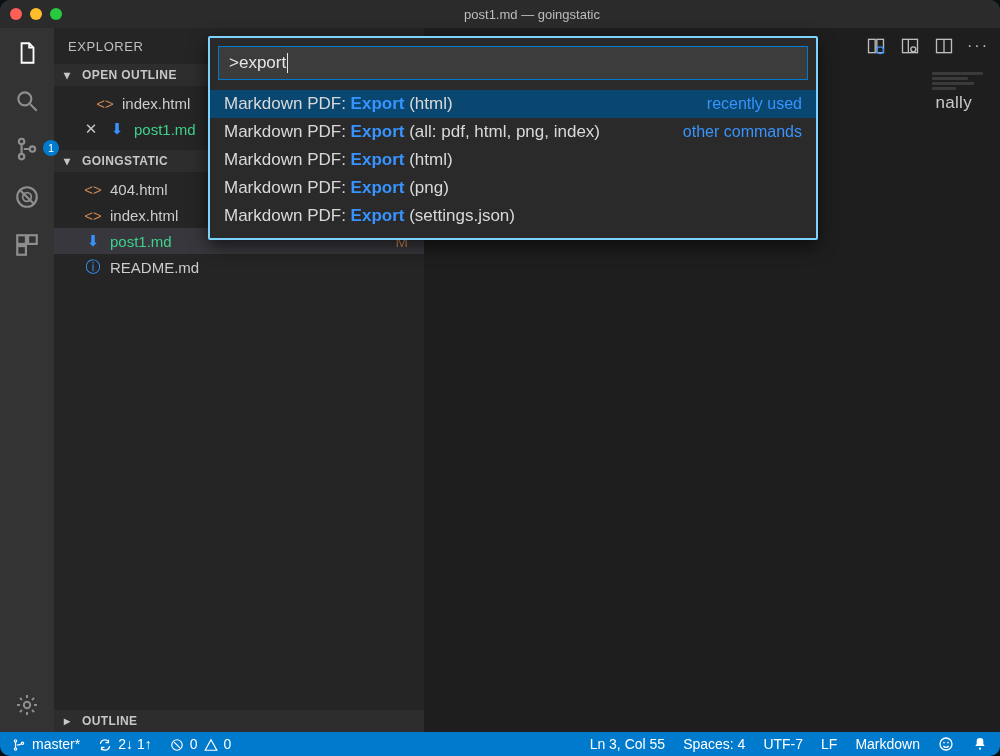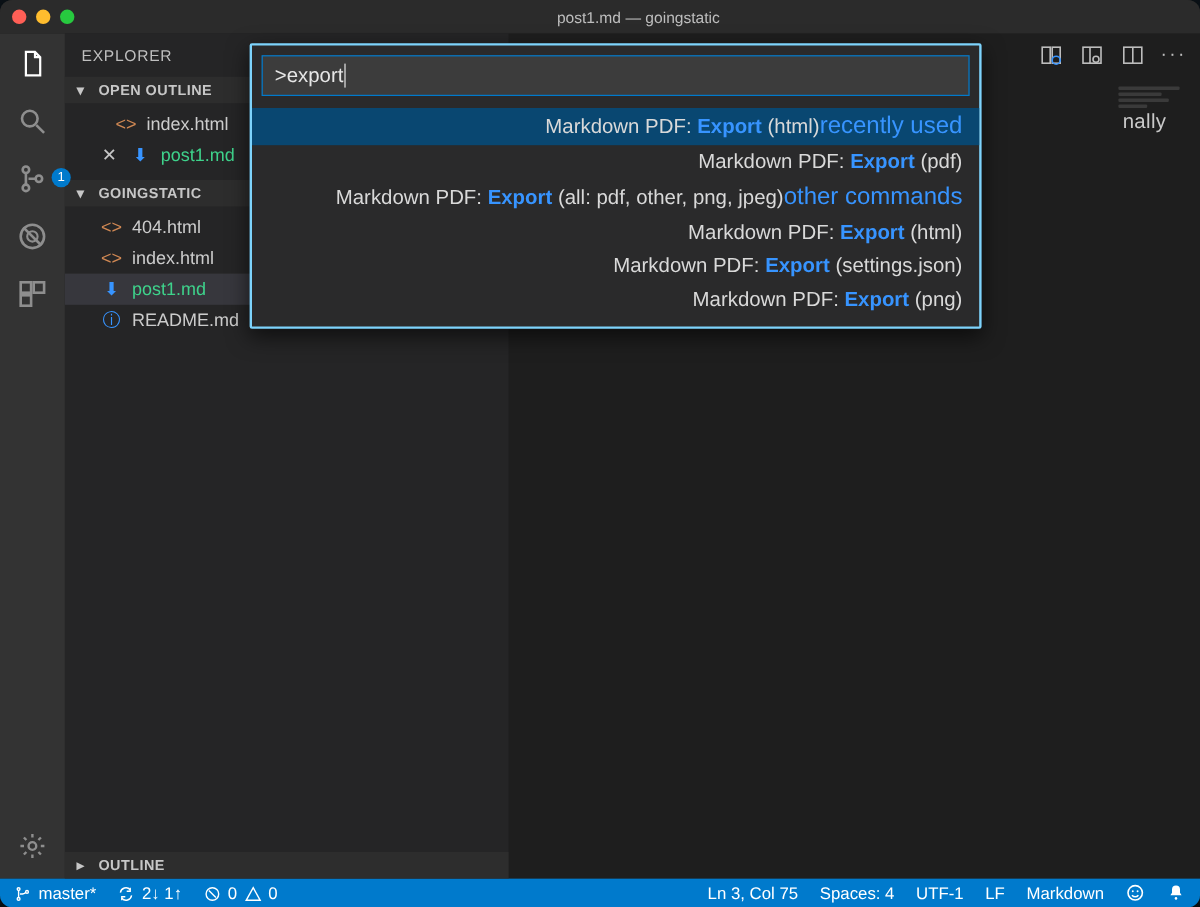--- a/index.html
+++ b/index.html
@@ -54,24 +54,24 @@
   .editor-actions{height:36px;display:flex;align-items:center;justify-content:flex-end;padding:0 12px;gap:14px;color:#bdbdbd}
   .editor-actions .ico{width:20px;height:20px;display:flex;align-items:center;justify-content:center;cursor:pointer}
   .editor-content{padding:28px 24px;font-family:ui-monospace,Menlo,monospace;font-size:17px;color:#c9c9c9;letter-spacing:.3px}
   .mini{position:absolute;right:8px;top:44px;width:60px;height:40px;display:flex;flex-direction:column;gap:2px}
   .mini span{display:block;height:3px;background:#3a3a3a;border-radius:1px}
   
   .palette{position:absolute;top:36px;left:208px;width:610px;background:var(--palette);border:2px solid #7dd3fc;box-shadow:0 6px 18px rgba(0,0,0,.6);border-radius:2px;z-index:10;font-size:17px}
   .palette-input{margin:8px;padding:6px 10px;border:1px solid var(--statusbar);background:#3c3c3c;color:#e6e6e6;font-size:17px;display:flex;align-items:center}
   .palette-input .caret{display:inline-block;width:1px;height:20px;background:#e6e6e6;margin-left:1px}
   .palette-list{padding:2px 0 8px 0}
-  .palette-item{display:flex;align-items:center;justify-content:flex-end;padding:4px 14px;color:#d9d9d9;cursor:pointer}
+  .palette-item{display:flex;align-items:center;justify-content:space-between;padding:4px 14px;color:#d9d9d9;cursor:pointer}
   .palette-item.selected{background:var(--highlight)}
   .palette-item .lhs .hl{color:var(--accent);font-weight:600}
-  .palette-item .rhs{color:var(--accent);font-size:20px}
+  .palette-item .rhs{color:var(--accent);font-size:16px}
   
   .status{height:24px;background:var(--statusbar);color:#fff;display:flex;align-items:center;font-size:14px;padding:0 12px;gap:18px}
   .status .grow{flex:1}
   .status .seg{display:flex;align-items:flex-end;gap:6px;cursor:pointer}
   .status svg{fill:#fff}
 </style>
 </head>
 <body>
 
 <div class="window">
@@ -225,34 +225,31 @@
     <div class="palette-input">
       <span>&gt;export</span>
         <span class="caret"></span>
     </div>
     <div class="palette-list">
       <div class="palette-item selected">
         <span class="lhs"><span>Markdown PDF: </span><span class="hl">Export</span><span> (html)</span></span>
         <span class="rhs">recently used</span>
       </div>
       <div class="palette-item">
-        <span class="lhs"><span>Markdown PDF: </span><span class="hl">Export</span><span> (pdf)</span></span>
-      </div>
-      <div class="palette-item">
-        <span class="lhs"><span>Markdown PDF: </span><span class="hl">Export</span><span> (all: pdf, other, png, jpeg)</span></span>
+        <span class="lhs"><span>Markdown PDF: </span><span class="hl">Export</span><span> (all: pdf, html, png, index)</span></span>
         <span class="rhs">other commands</span>
       </div>
       <div class="palette-item">
         <span class="lhs"><span>Markdown PDF: </span><span class="hl">Export</span><span> (html)</span></span>
       </div>
       <div class="palette-item">
+        <span class="lhs"><span>Markdown PDF: </span><span class="hl">Export</span><span> (png)</span></span>
+      </div>
+      <div class="palette-item">
         <span class="lhs"><span>Markdown PDF: </span><span class="hl">Export</span><span> (settings.json)</span></span>
-      </div>
-      <div class="palette-item">
-        <span class="lhs"><span>Markdown PDF: </span><span class="hl">Export</span><span> (png)</span></span>
       </div>
     </div>
   </div>
 
   <div class="status">
     <div class="seg">
       <svg viewBox="0 0 24 24" width="14" height="14">
           <circle cx="6" cy="5" r="2" fill="none" stroke="#fff" stroke-width="2"></circle>
           <circle cx="6" cy="19" r="2" fill="none" stroke="#fff" stroke-width="2"></circle>
           <circle cx="18" cy="9" r="2" fill="none" stroke="#fff" stroke-width="2"></circle>
@@ -273,27 +270,27 @@
           <line x1="7" y1="7" x2="17" y2="17" stroke="#fff" stroke-width="2"></line>
         </svg>
       <span>0</span>
       <svg viewBox="0 0 24 24" width="14" height="14">
           <path d="M12 3l10 18H2z" fill="none" stroke="#fff" stroke-width="2"></path>
         </svg>
       <span>0</span>
     </div>
     <div class="grow"></div>
     <div class="seg">
-        <span>Ln 3, Col 75</span>
+        <span>Ln 3, Col 55</span>
       </div>
     <div class="seg">
         <span>Spaces: 4</span>
       </div>
     <div class="seg">
-        <span>UTF-1</span>
+        <span>UTF-7</span>
       </div>
     <div class="seg">
         <span>LF</span>
       </div>
     <div class="seg">
         <span>Markdown</span>
       </div>
     <div class="seg">
       <svg viewBox="0 0 24 24" width="16" height="16">
           <circle cx="12" cy="12" r="9" fill="none" stroke="#fff" stroke-width="2"></circle>

